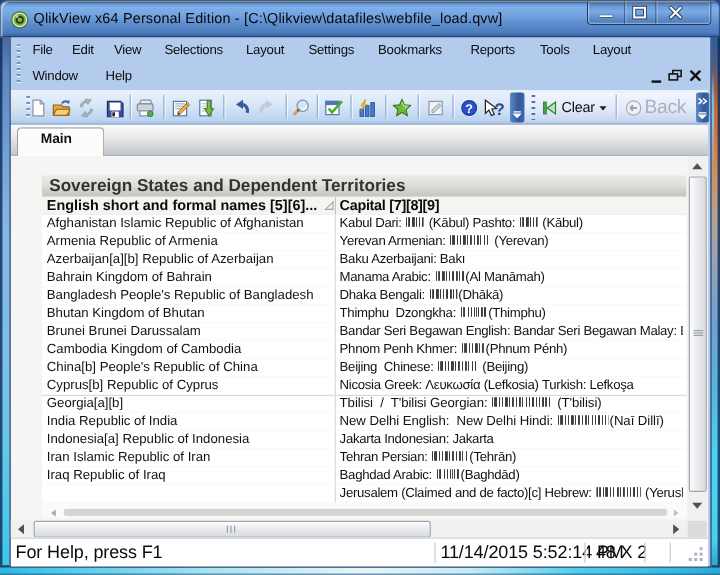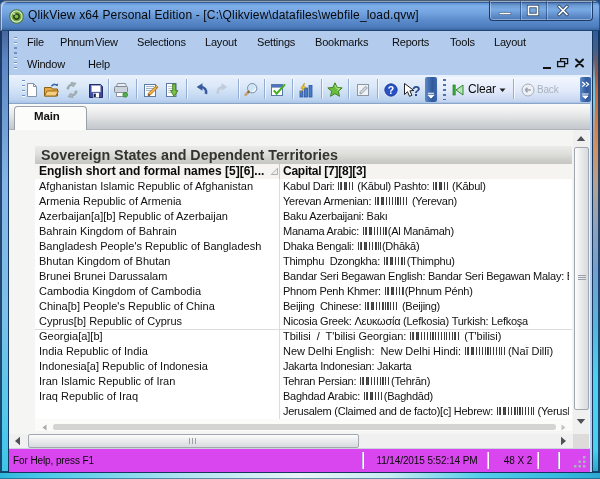--- a/index.html
+++ b/index.html
@@ -51,35 +51,35 @@
 .trow{left:0;width:537px;height:15px;background:#fff;border-bottom:1px solid #dbdbd9;font-size:11px;color:#111;letter-spacing:0;white-space:nowrap;overflow:hidden}
 .c1{left:4px;top:0;width:240px;height:14px;line-height:15px;overflow:hidden;white-space:nowrap}
 .c2{left:248px;top:0;width:286px;height:14px;line-height:15px;overflow:hidden;white-space:nowrap;letter-spacing:-0.25px}
 .cdiv{left:244px;top:0;width:1px;height:15px;background:#dcdcda}
 .g{display:inline-block;height:8px;margin:0 1px;background:repeating-linear-gradient(90deg,#3c3c3c 0,#3c3c3c 1px,transparent 1px,transparent 2.8px),repeating-linear-gradient(90deg,transparent 0,transparent 2px,#52524e 2px,#52524e 2.6px,transparent 2.6px,transparent 5.3px)}
 
 .sbv{background:#f1f0f0}
 .thumbv{background:linear-gradient(90deg,#fdfdfd,#e9eaec 50%,#d8dadd);border:1px solid #a0a7af;border-radius:2px}
 .thumbh{background:linear-gradient(#fdfdfd,#e9eaec 50%,#d8dadd);border:1px solid #a0a7af;border-radius:2px}
 
-#status{left:0;top:417px;width:581px;height:23px;background:#d946ef;border-top:1px solid #ccd4de;font-size:10px;color:#0a0a0a}
+#status{left:0;top:417px;width:581px;height:23px;background:#ffffff;border-top:1px solid #ccd4de;font-size:15px;color:#0a0a0a}
 .ssep{top:3px;width:1px;height:17px;background:#c3ccd8;box-shadow:1px 0 0 #fff}
 .stext{top:0;height:22px;line-height:23px;white-space:nowrap;letter-spacing:-0.1px}
 </style></head>
 <body>
 <div id="win">
  <div class="a brd" id="bleft"></div>
  <div class="a brd" id="bright"></div>
  <div class="a brd" style="left:591px;top:30px;width:4px;height:442px;background:linear-gradient(rgba(120,170,220,0) 0,rgba(120,200,230,0) 30px,rgba(105,205,235,.85) 50px,rgba(110,210,240,.9) 72px,rgba(150,200,230,.4) 95px,rgba(220,150,90,0) 120px)"></div>
  <div class="a brd" id="bbot"></div>
  <div class="a" id="client">
   <div class="a" id="menubar">
     <div class="a grip" style="left:5px;top:6px;height:33px"></div>
     <div class="a mtext" style="left:18px;top:0">File</div>
-    <div class="a mtext" style="left:51px;top:0">Phnum</div>
+    <div class="a mtext" style="left:51px;top:0">Edit</div>
     <div class="a mtext" style="left:86px;top:0">View</div>
     <div class="a mtext" style="left:128px;top:0">Selections</div>
     <div class="a mtext" style="left:196px;top:0">Layout</div>
     <div class="a mtext" style="left:248px;top:0">Settings</div>
     <div class="a mtext" style="left:306px;top:0">Bookmarks</div>
     <div class="a mtext" style="left:383px;top:0">Reports</div>
     <div class="a mtext" style="left:441px;top:0">Tools</div>
     <div class="a mtext" style="left:485px;top:0">Layout</div>
     <div class="a mtext" style="left:18px;top:22px">Window</div>
     <div class="a mtext" style="left:79px;top:22px">Help</div>
@@ -202,21 +202,21 @@
         </svg>
     <div class="a" style="left:459px;top:0;height:29px;line-height:29px;font-size:12px;color:#0c0c0c;letter-spacing:-0.2px">Clear</div>
     <svg class="a" style="left:490px;top:13px" width="7" height="5" viewBox="0 0 7 5">
           <path d="M.5.5h6L3.5 4z" fill="#222"></path>
         </svg>
     <div class="a tsep" style="left:504px"></div>
     <svg class="a" style="left:512px;top:8px" width="14" height="14" viewBox="0 0 14 14">
           <circle cx="7" cy="7" r="6" fill="#eef0f3" stroke="#a3acb8"></circle>
           <path d="M4.2 7h5.6M4.2 7l2.3-2.3M4.2 7l2.3 2.3" fill="none" stroke="#99a4b2" stroke-width="1.5"></path>
         </svg>
-    <div class="a" style="left:528px;top:0;height:29px;line-height:29px;font-size:10px;color:#a8b2be;letter-spacing:-0.2px">Back</div>
+    <div class="a" style="left:528px;top:0;height:29px;line-height:29px;font-size:16px;color:#a8b2be;letter-spacing:-0.2px">Back</div>
     <div class="a" style="left:571px;top:2px;width:11px;height:25px;border-radius:2px;background:linear-gradient(90deg,#5d8ac8,#31599c 60%,#3e69ab)">
       <svg class="a" style="left:1px;top:4px" width="9" height="19" viewBox="0 0 9 19">
             <path d="M1.2 1l2.8 2.3L1.2 5.6M4.8 1l2.8 2.3L4.8 5.6" fill="none" stroke="#fff" stroke-width="1.2"></path>
             <path d="M1.2 13h6.4M1.6 15l2.7 2.6L7 15z" stroke="#fff" fill="#fff" stroke-width="1"></path>
           </svg>
     </div>
   </div>
   <div class="a" id="tabrow">
         <div class="a" id="tab">
           <span>Main</span>
@@ -224,21 +224,21 @@
       </div>
   <div class="a" id="sheet">
    <div class="a" id="tbl">
     <div class="a" id="tcap"><span style="margin-left:6px">Sovereign States and Dependent Territories</span></div>
     <div class="a" id="thead">
       <div class="a c1" style="font-weight:bold">English short and formal names [5][6]...</div>
       <svg class="a" style="left:235px;top:3px" width="9" height="9" viewBox="0 0 9 9">
               <path d="M7.5 1.2L1.2 7.5h6.3z" fill="#eeeeec" stroke="#a8a8a2" stroke-width=".9"></path>
             </svg>
       <div class="a cdiv" style="background:#c6c6c2"></div>
-      <div class="a c2" style="font-weight:bold">Capital [7][8][3]</div>
+      <div class="a c2" style="font-weight:bold">Capital [7][8][9]</div>
     </div>
     <div class="a trow" style="top:33px">
             <div class="a c1">Afghanistan Islamic Republic of Afghanistan</div>
             <div class="a cdiv"></div>
             <div class="a c2">Kabul Dari: <span class="g" style="width:15px"></span> (Kābul) Pashto: <span class="g" style="width:15px"></span> (Kābul)</div>
           </div>
     <div class="a trow" style="top:48px">
             <div class="a c1">Armenia Republic of Armenia</div>
             <div class="a cdiv"></div>
             <div class="a c2">Yerevan Armenian: <span class="g" style="width:33px"></span> (Yerevan)</div>

